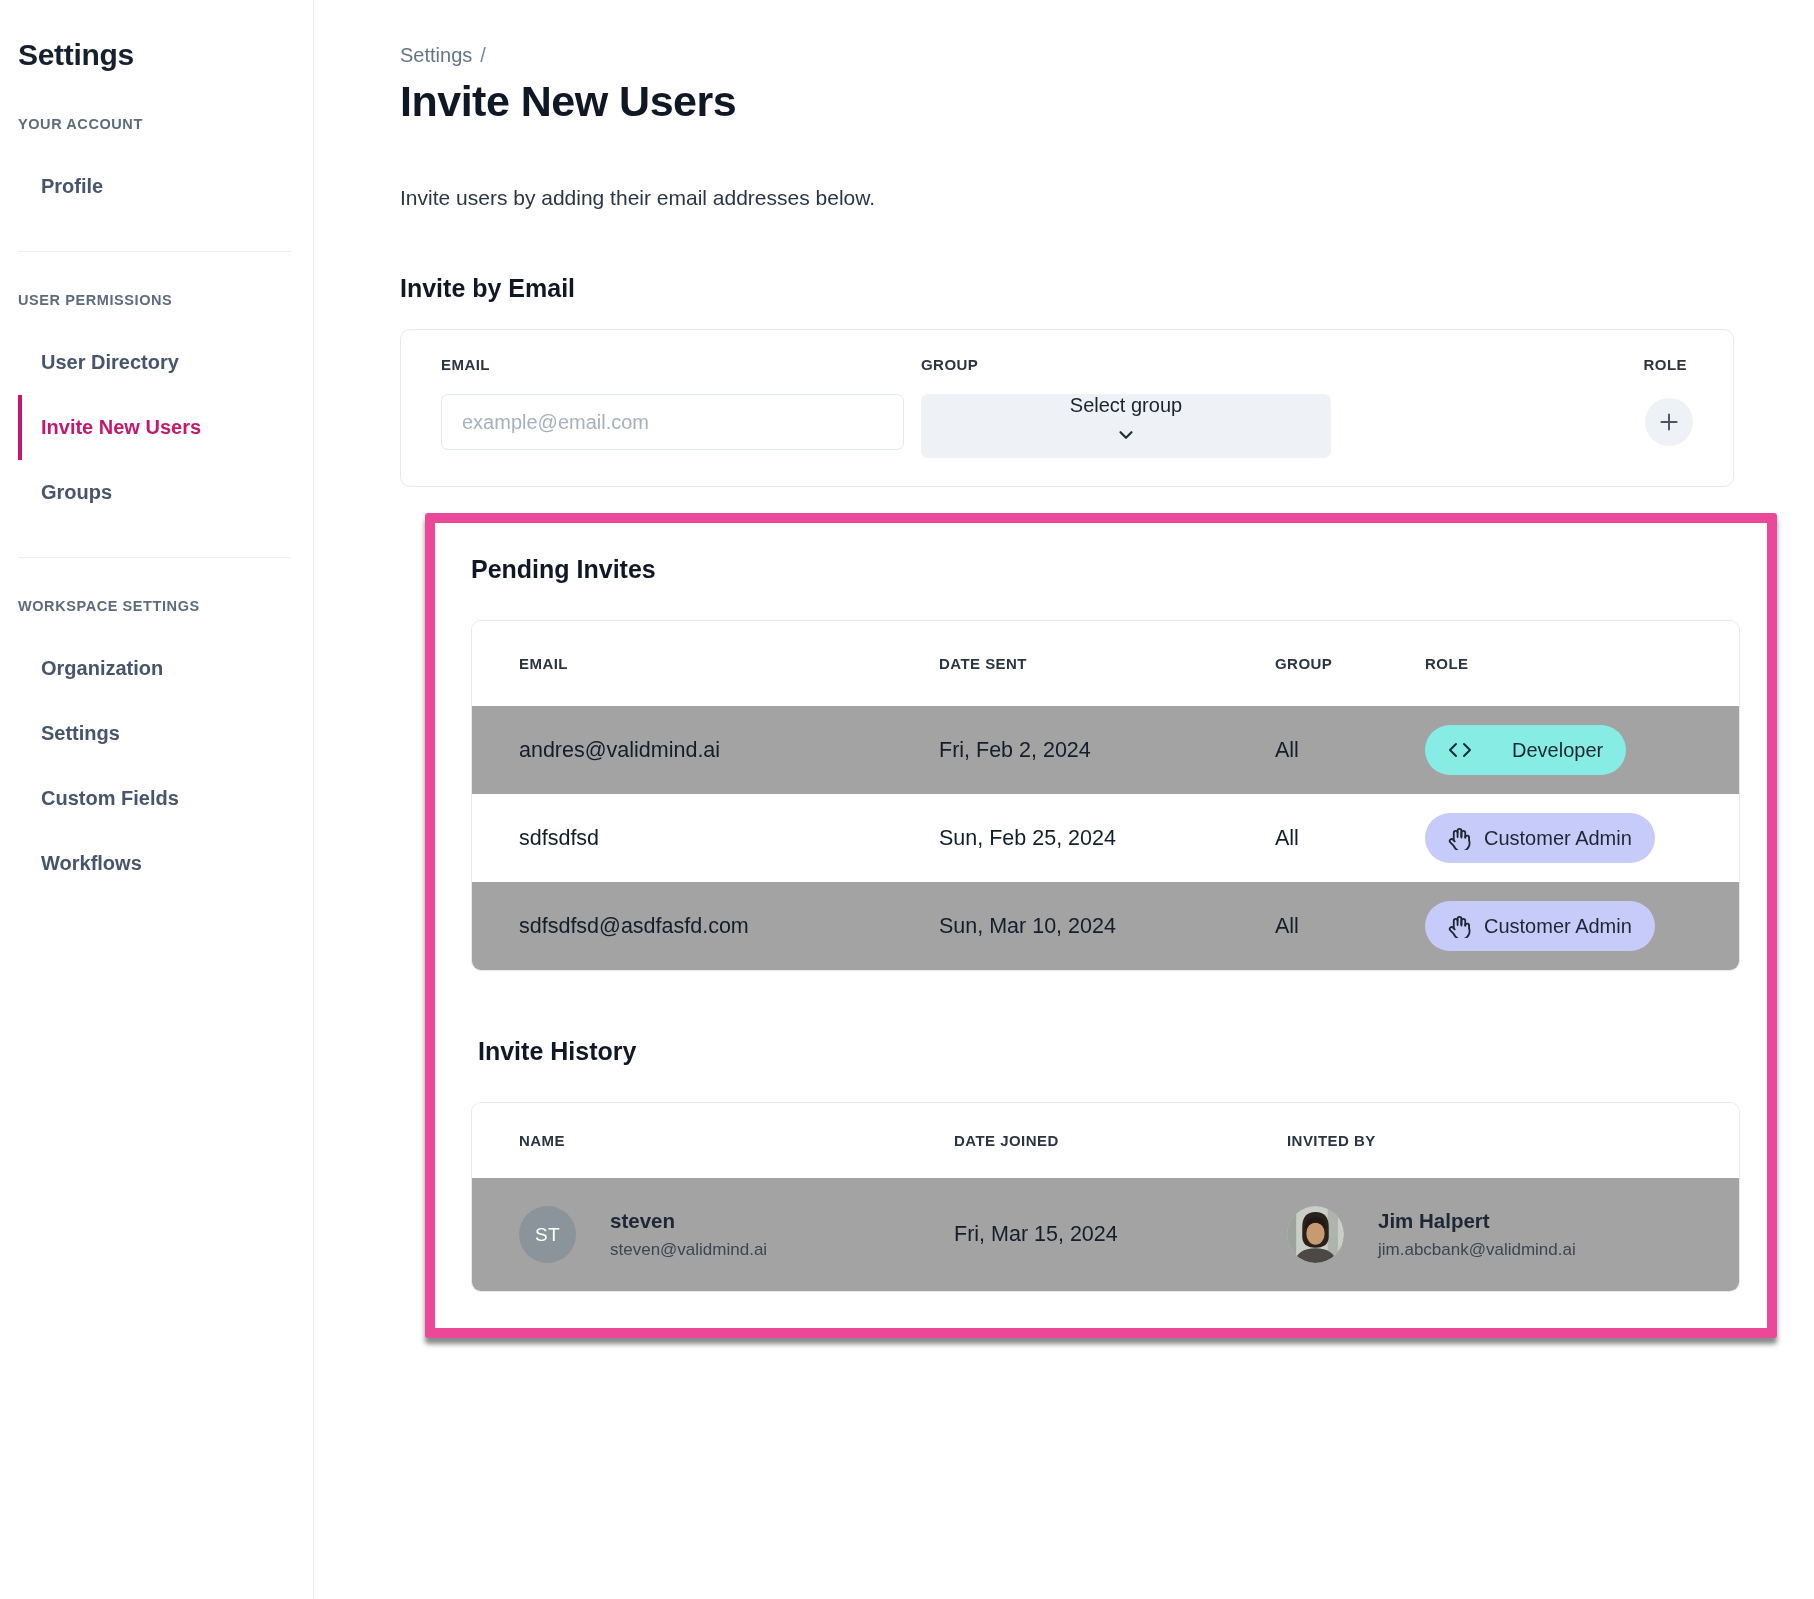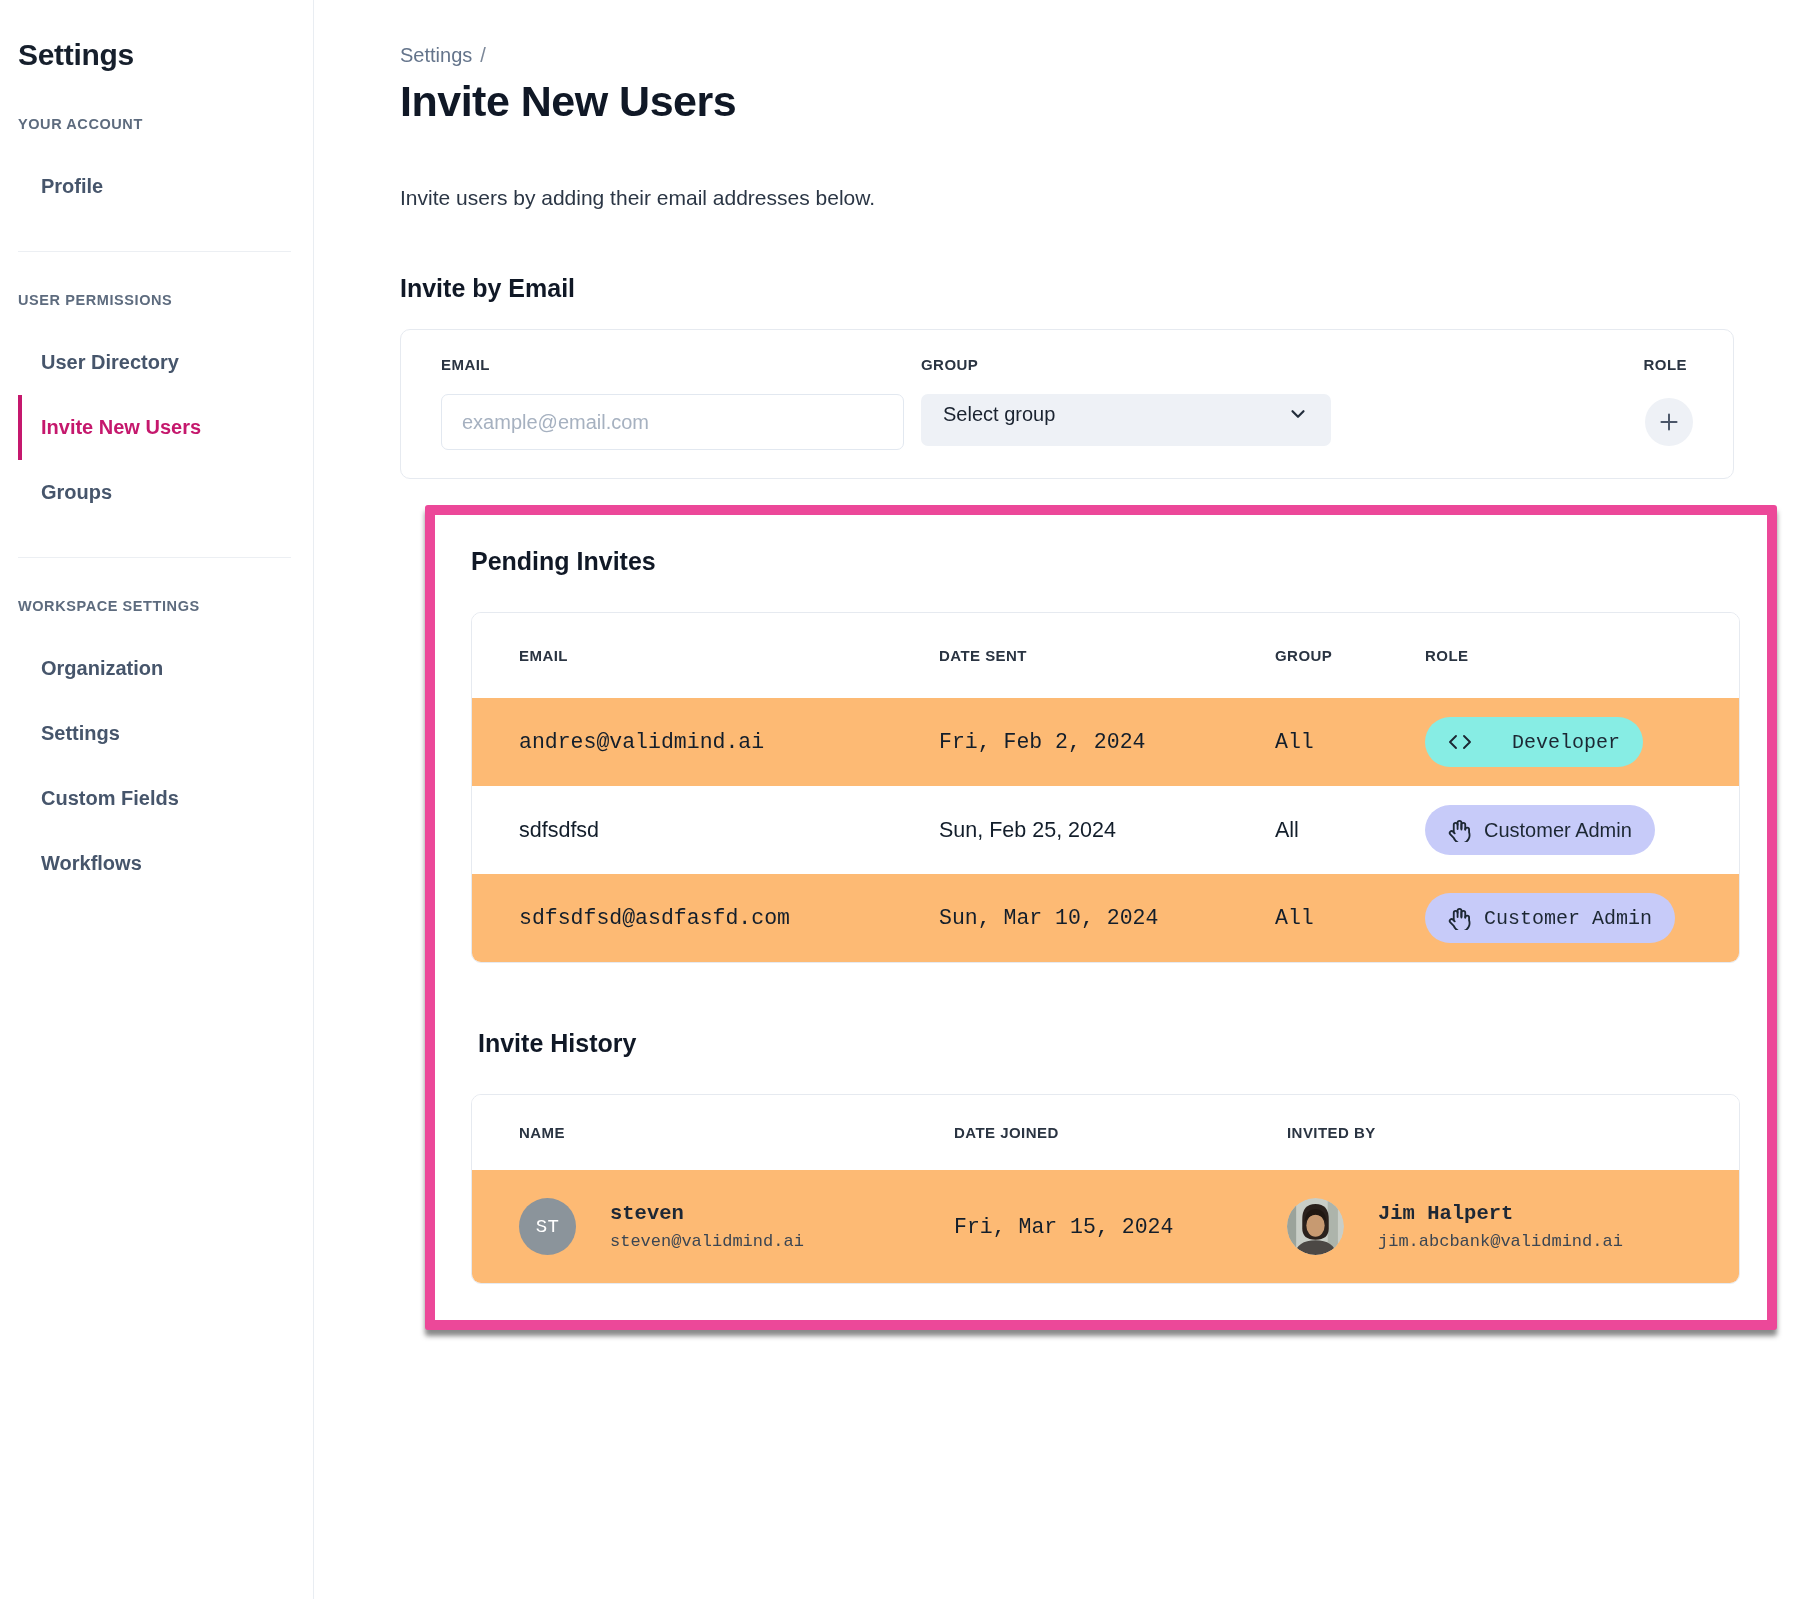--- a/index.html
+++ b/index.html
@@ -26,22 +26,22 @@
 
   
   .form-card { margin-top:26px; width:1334px; border:1px solid #e6eaf0; border-radius:10px;
     padding:26px 40px 28px 40px; background:#fff; }
   .form-grid { display:grid; grid-template-columns:405px 410px 1fr; column-gap:75px; }
   .field-label { font-size:15px; font-weight:700; color:#2a3442; letter-spacing:0.03em; margin-bottom:21px; }
   .role-head { text-align:right; padding-right:6px; }
   .text-input { width:463px; height:56px; border:1px solid #e2e8f0; border-radius:7px;
     font-family:"Liberation Sans", sans-serif; font-size:20px; color:#1a2330; padding:0 20px; outline:none; }
   .text-input::placeholder { color:#a6b1c0; }
-  .select { width:410px; height:52px; background:#eef1f6; border-radius:7px; display:flex;
-    align-items:center; justify-content:space-between; padding:0 22px 12px 22px; cursor:pointer; }
+  .select { width:410px; height:64px; background:#eef1f6; border-radius:7px; display:flex;
+    align-items:center; justify-content:space-between; padding:0 22px 12px 22px; cursor:pointer;flex-direction:column; }
   .select-value { font-size:20px; color:#1a2330; }
   .chevron { color:#232e3c; display:flex; }
   .role-cell { display:flex; justify-content:flex-end; align-items:flex-start; }
   .plus-btn { width:48px; height:48px; border-radius:50%; background:#eef1f6; border:none; cursor:pointer;
     display:flex; align-items:center; justify-content:center; color:#4a5568; margin-top:4px; }
   .send-row { display:flex; justify-content:flex-end; margin-top:82px; }
   .send-btn { height:56px; background:#f7f9fb; border:none; border-radius:7px; padding:0 30px;
     display:flex; align-items:center; gap:14px; font-family:"Liberation Sans", sans-serif;
     font-size:21px; color:#9aa5b4; cursor:pointer; }
 
@@ -49,21 +49,21 @@
   .annotation-box { margin:26px 0 0 25px; width:1352px; border:10px solid #ec4899; border-radius:3px;
     box-shadow:0 6px 5px rgba(40,40,40,0.55); padding:20px 27px 36px 26px; background:#fff; }
   .h2.pending { margin-top:12px; margin-left:10px; }
   .h2.history { margin-top:66px; margin-left:17px; }
 
   .table-card { margin-top:36px; margin-left:10px; border:1px solid #e6eaf0; border-radius:10px;
     background:#fff; overflow:hidden; }
   .t-head { display:grid; align-items:center; height:85px; padding-left:47px;
     font-size:15px; font-weight:700; color:#2a3442; letter-spacing:0.03em; background:#fff; }
   .t-row { display:grid; align-items:center; padding-left:47px; font-size:21.5px; color:#131e2b; }
-  .t-row.alt { background:#fdba74;font-family:Liberation Mono, monospace; }
+  .t-row.alt { background:#a3a3a3; }
   .pending-grid { grid-template-columns:420px 336px 150px 1fr; }
   .pending .t-row { height:88px; }
   .history-grid { grid-template-columns:435px 333px 1fr; }
   .history .t-head { height:75px; }
   .history .t-row { height:113px; }
 
   .role-badge { display:inline-flex; align-items:center; gap:13px; height:50px; padding:0 23px;
     border-radius:999px; font-size:20px; color:#1c2733; }
   .role-badge .b-icon { display:flex; }
 

